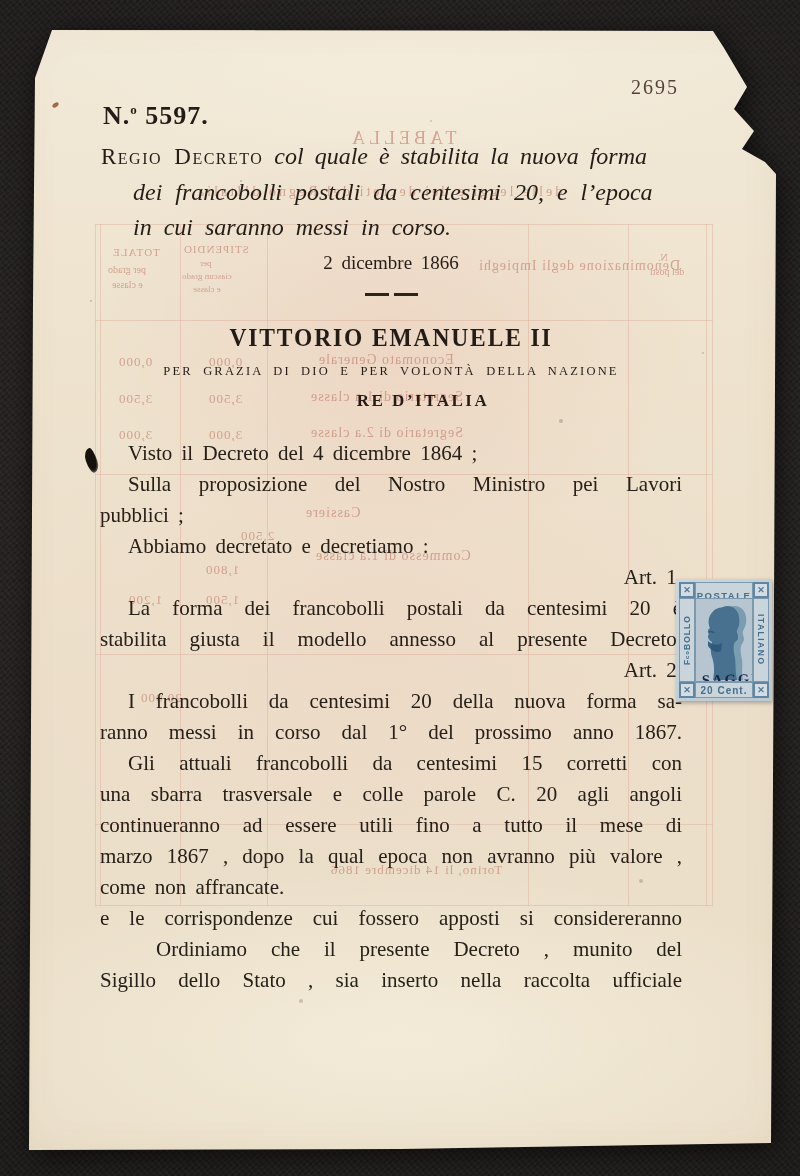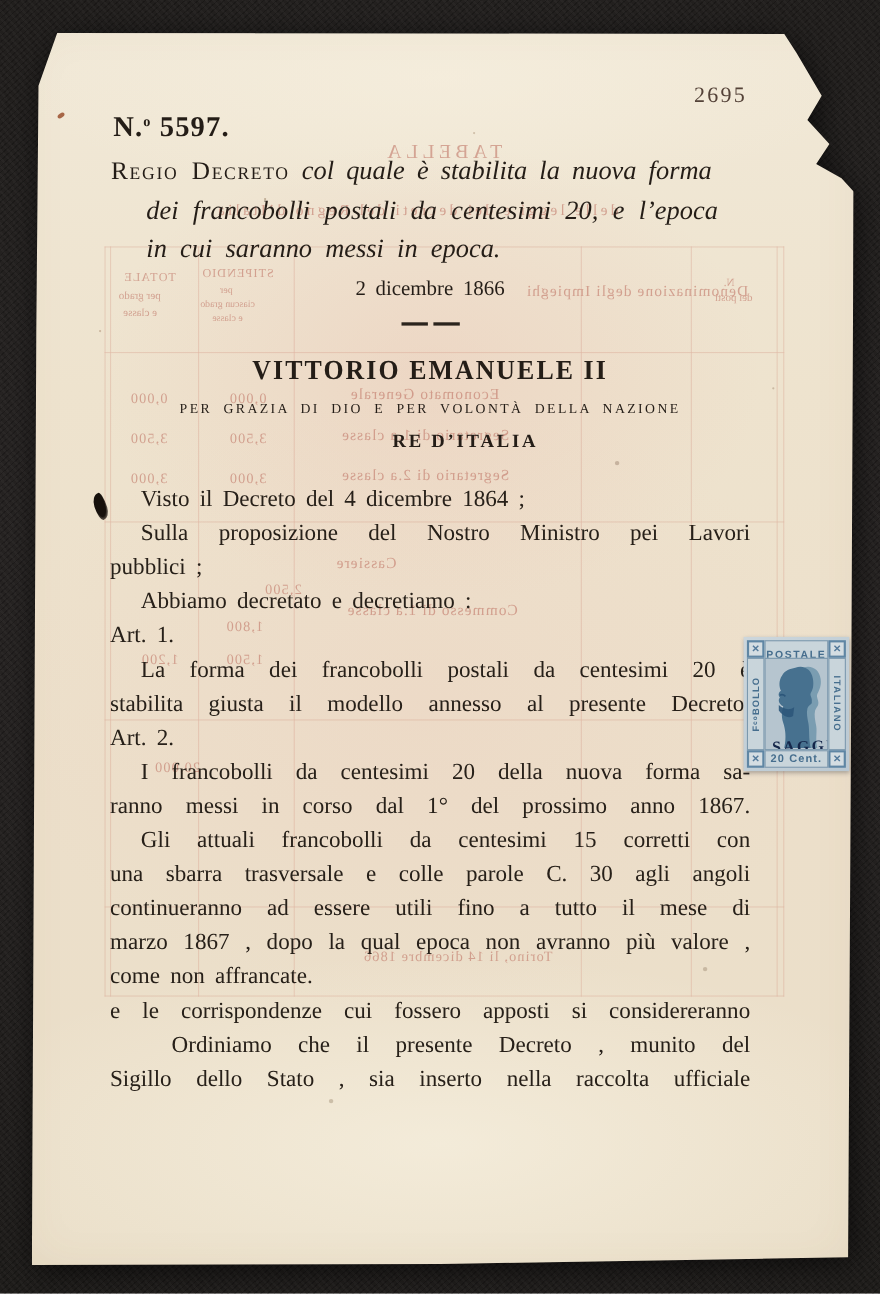--- a/index.html
+++ b/index.html
@@ -48,21 +48,21 @@
   .col{position:absolute;left:100px;width:582px;text-align:center;color:#241d17;}
   .date-line{top:252px;font-size:19px;word-spacing:4px;}
   .divider{top:293px;display:flex;justify-content:center;gap:5px;}
   .divider span{display:block;width:24px;height:3px;background:#2b241d;}
   .king-title{top:324px;font-size:25px;font-weight:bold;letter-spacing:2px;transform:scaleX(0.94);}
   .king-subtitle{top:364px;font-size:12.5px;letter-spacing:2.2px;word-spacing:5px;}
   .king-rank{top:391px;font-size:17px;font-weight:bold;letter-spacing:2.5px;padding-left:32px;}
   .decree-body{position:absolute;left:100px;top:438px;width:582px;font-size:21px;color:#272019;word-spacing:4px;}
   .bl{height:31px;line-height:31px;white-space:nowrap;}
   .bl.jfull{white-space:normal;text-align:justify;text-align-last:justify;}
-  .bl.center{text-align:left;white-space:normal;}
+  .bl.center{text-align:right;white-space:normal;}
   .bl.indent{text-indent:28px;}
   .bl.indent-lg{text-indent:56px;}
   
   .ink-blot{position:absolute;left:86px;top:448px;width:11px;height:25px;
     background:radial-gradient(ellipse at 45% 40%, #17110c 55%, rgba(23,17,12,0));
     border-radius:65% 35% 60% 40% / 45% 60% 40% 55%;transform:rotate(-18deg);}
   .red-speck{position:absolute;left:52px;top:103px;width:7px;height:4px;background:#9a4f2d;border-radius:50%;transform:rotate(-35deg);opacity:.85;}
   .specks{position:absolute;left:0;top:0;width:2px;height:2px;border-radius:50%;background:rgba(100,75,50,.45);
     box-shadow:240px 180px 0 rgba(120,90,60,.4),560px 420px 0 1px rgba(110,80,60,.3),180px 760px 0 rgba(100,75,55,.4),640px 880px 0 1px rgba(120,95,70,.3),90px 300px 0 rgba(140,100,70,.35),702px 352px 0 rgba(120,90,60,.3),300px 1000px 0 1px rgba(120,95,65,.3),430px 120px 0 rgba(130,95,65,.3);}
   
@@ -142,21 +142,21 @@
           <span class="ghost" style="left: 140px; top: 690px; font-size: 13px; letter-spacing: 1px;">20,000</span>
           <span class="ghost" style="left: 330px; top: 862px; font-size: 13px; letter-spacing: 1px;">Torino, li 14 dicembre 1866</span>
         </div>
 
       <div class="page-number">2695</div>
 
       <div class="decree-number"><span>N.</span><sup>o</sup>&nbsp;<span>5597.</span></div>
 
       <div class="hline h1"><span class="sc">Regio Decreto</span>&nbsp;<span class="it">col quale è stabilita la nuova forma</span></div>
       <div class="hline h2">dei francobolli postali da centesimi 20, e l’epoca</div>
-      <div class="hline h3">in cui saranno messi in epoca.</div>
+      <div class="hline h3">in cui saranno messi in corso.</div>
 
       <div class="col date-line">2 dicembre 1866</div>
 
       <div class="col divider">
           <span></span>
           <span></span>
         </div>
 
       <div class="col king-title">VITTORIO EMANUELE II</div>
       <div class="col king-subtitle">PER GRAZIA DI DIO E PER VOLONTÀ DELLA NAZIONE</div>
@@ -167,21 +167,21 @@
           <div class="bl indent jfull">Sulla proposizione del Nostro Ministro pei Lavori</div>
           <div class="bl ">pubblici ;</div>
           <div class="bl indent">Abbiamo decretato e decretiamo :</div>
           <div class="bl center">Art. 1.</div>
           <div class="bl indent jfull">La forma dei francobolli postali da centesimi 20 è</div>
           <div class="bl jfull">stabilita giusta il modello annesso al presente Decreto.</div>
           <div class="bl center">Art. 2.</div>
           <div class="bl indent jfull">I francobolli da centesimi 20 della nuova forma sa-</div>
           <div class="bl jfull">ranno messi in corso dal 1° del prossimo anno 1867.</div>
           <div class="bl indent jfull">Gli attuali francobolli da centesimi 15 corretti con</div>
-          <div class="bl jfull">una sbarra trasversale e colle parole C. 30 agli angoli</div>
+          <div class="bl jfull">una sbarra trasversale e colle parole C. 20 agli angoli</div>
           <div class="bl jfull">continueranno ad essere utili fino a tutto il mese di</div>
           <div class="bl jfull">marzo 1867 , dopo la qual epoca non avranno più valore ,</div>
           <div class="bl ">come non affrancate.</div>
           <div class="bl jfull">e le corrispondenze cui fossero apposti si considereranno</div>
           <div class="bl indent-lg jfull">Ordiniamo che il presente Decreto , munito del</div>
           <div class="bl jfull">Sigillo dello Stato , sia inserto nella raccolta ufficiale</div>
         </div>
 
       <div class="ink-blot"></div>
       <div class="red-speck"></div>

